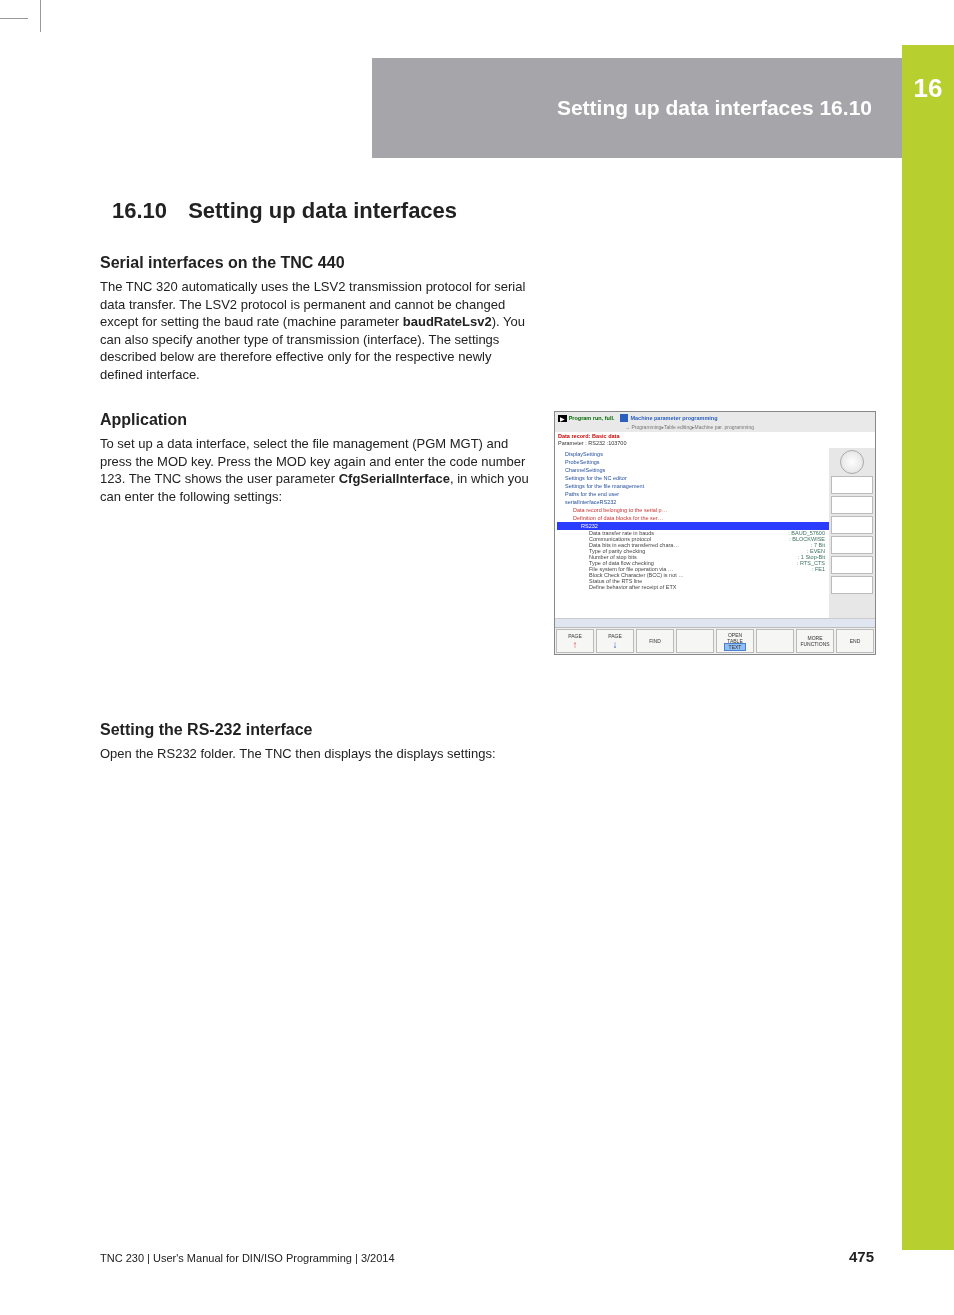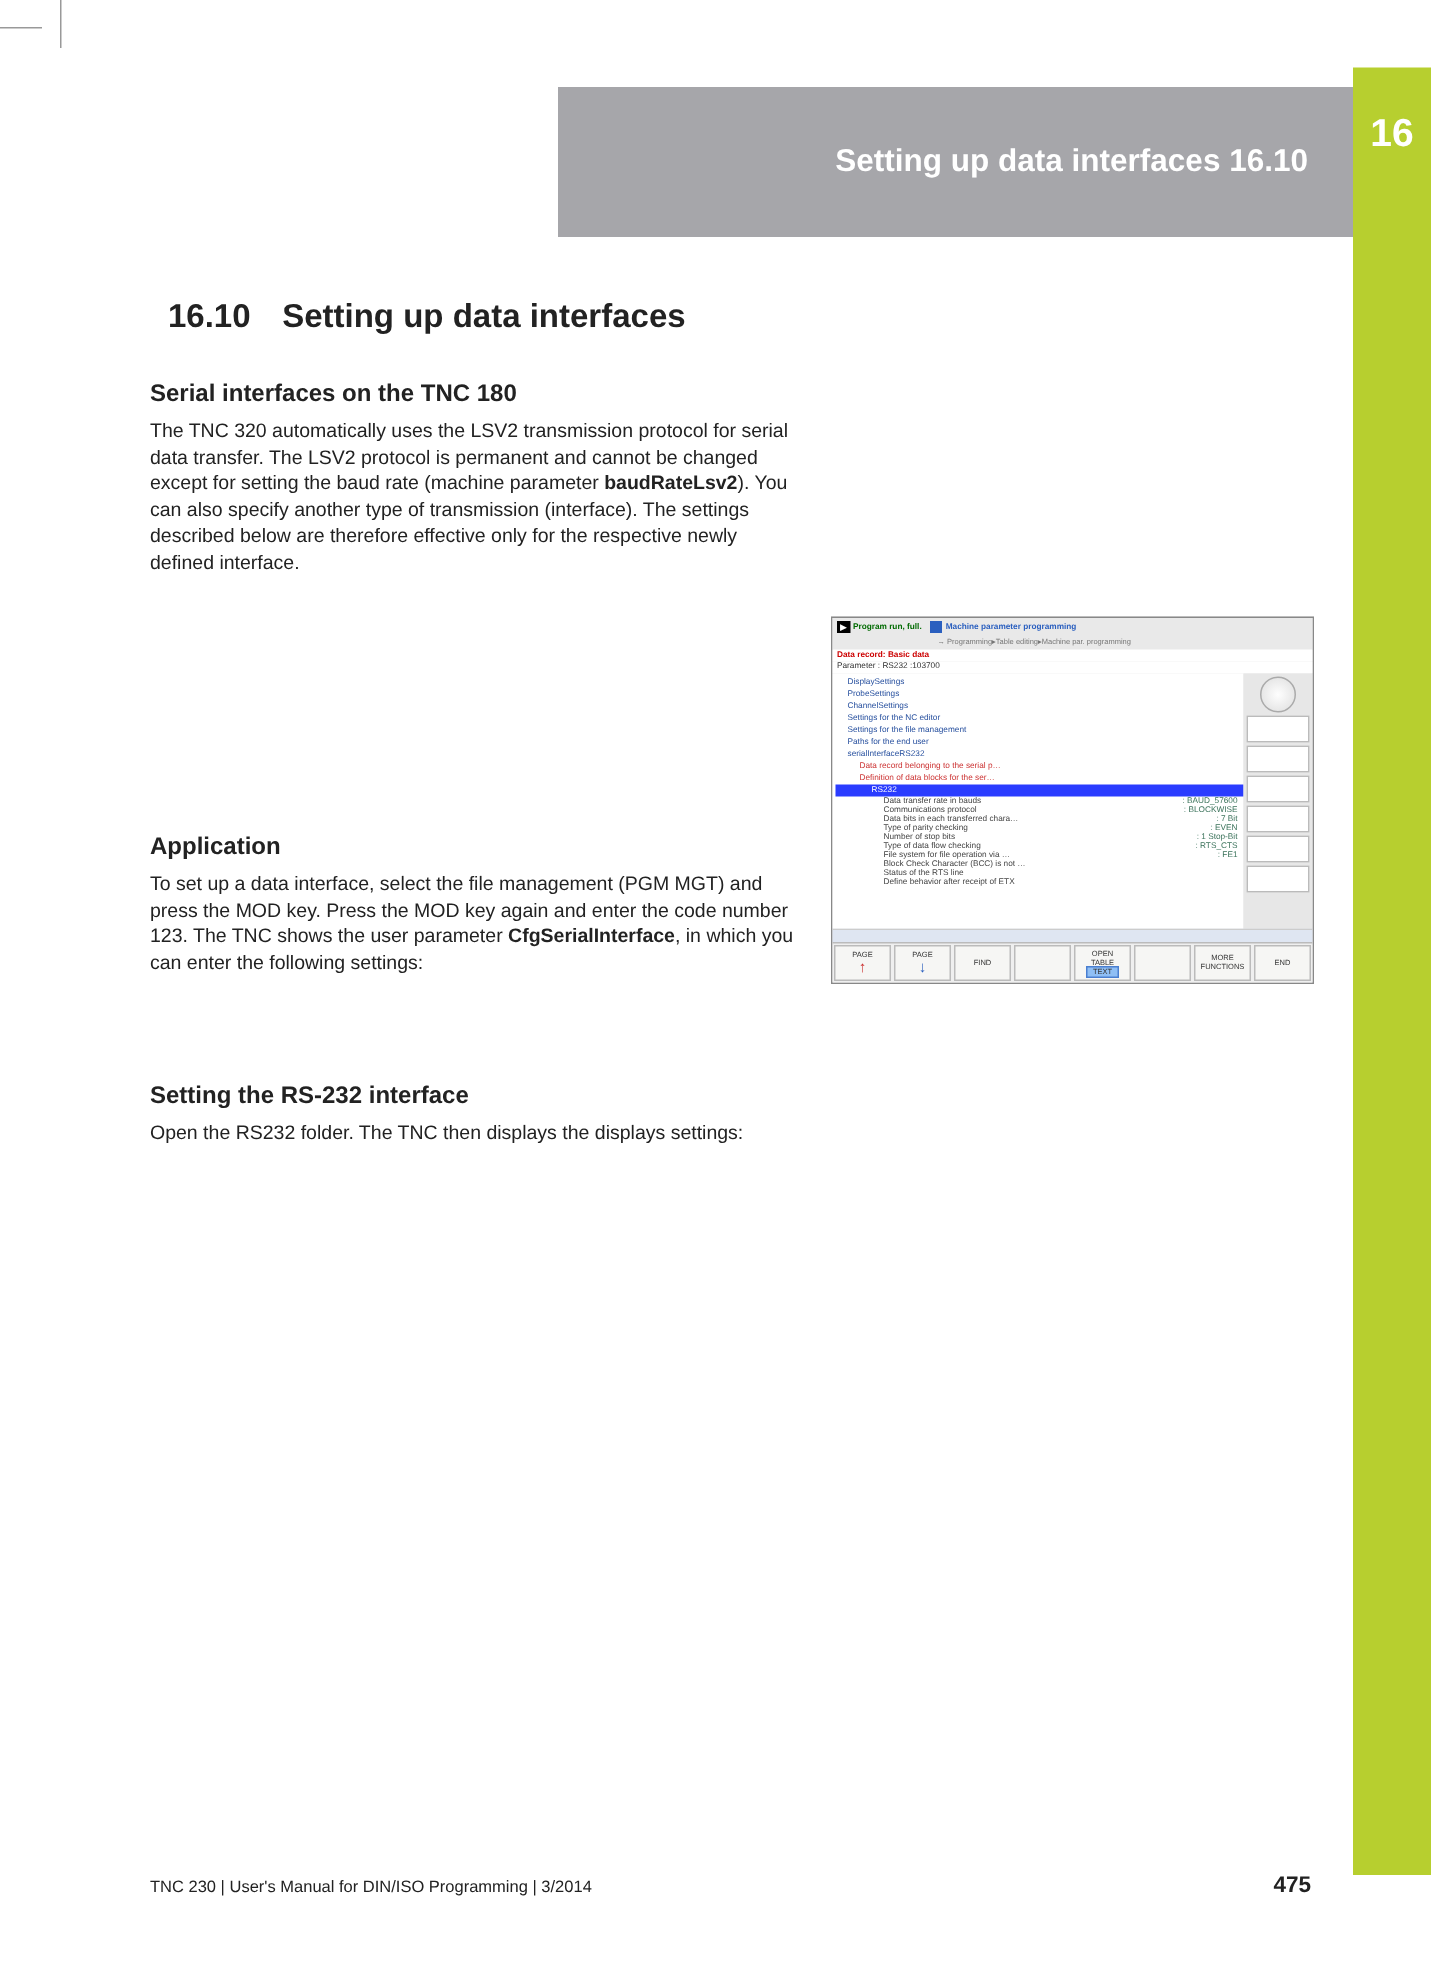--- a/index.html
+++ b/index.html
@@ -89,21 +89,21 @@
   p {
     font-size: 13px;
     line-height: 1.35;
     margin: 0 0 6px 0;
     max-width: 430px;
   }
   .sp { height: 22px; }
   .bold-inline { font-weight: bold; }
   .two-col {
     display: flex;
-    align-items: flex-end;
+    align-items: flex-start;
     gap: 14px;
   }
   .two-col .leftcol { width: 440px; }
   .two-col .rightcol { width: 320px; }
 
   
   .shot {
     border: 1px solid #888;
     width: 320px;
     font-size: 5.5px;
@@ -209,21 +209,21 @@
   <span class="header-title">Setting up data interfaces  16.10</span>
 </div>
 
 <div class="content">
 
   <h1 class="section-number">
     <span class="num">16.10</span>
     <span>Setting up data interfaces</span>
   </h1>
 
-  <h2>Serial interfaces on the TNC 180</h2>
+  <h2>Serial interfaces on the TNC 440</h2>
   <p>
     <span>The TNC 320 automatically uses the LSV2 transmission protocol for serial data transfer. The LSV2 protocol is permanent and cannot be changed except for setting the baud rate (machine parameter </span><span class="bold-inline">baudRateLsv2</span><span>). You can also specify another type of transmission (interface). The settings described below are therefore effective only for the respective newly defined interface.</span>
   </p>
 
   <div class="sp"></div>
 
   <div class="two-col">
     <div class="leftcol">
       <h2>Application</h2>
       <p>

